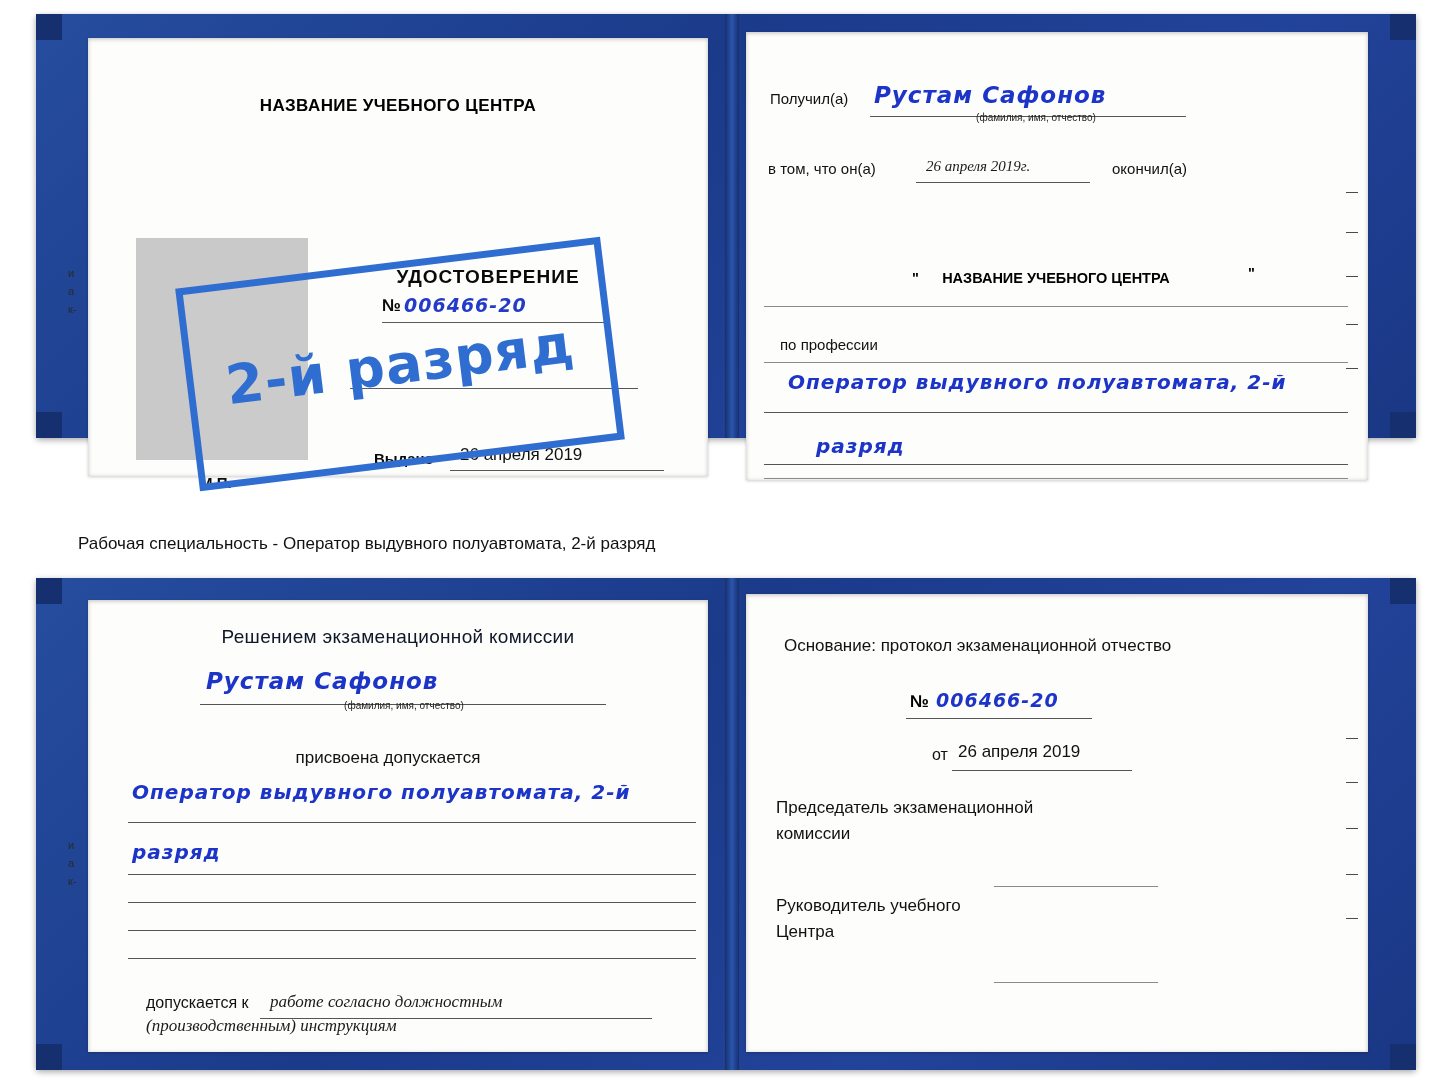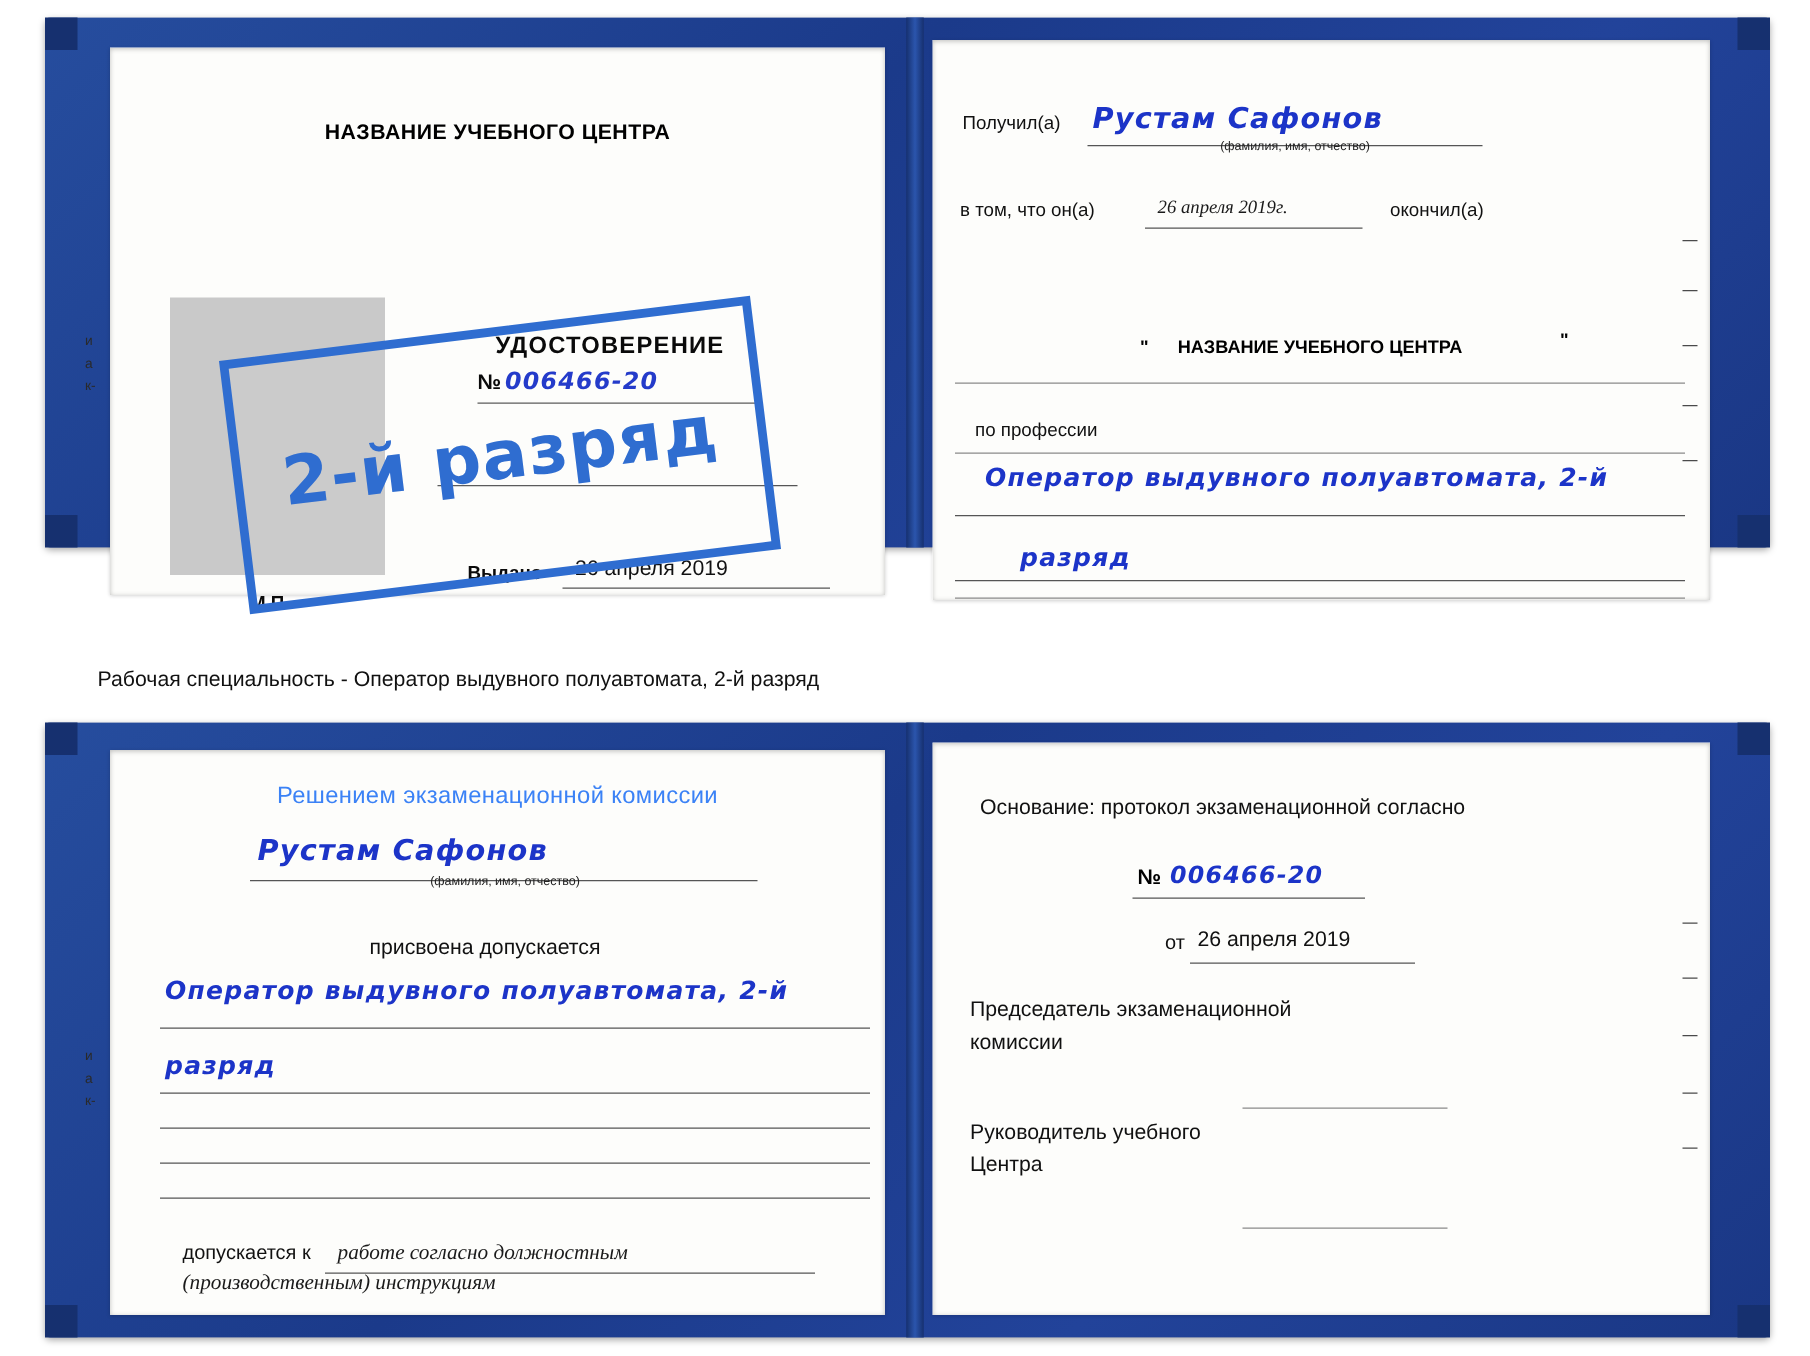--- a/index.html
+++ b/index.html
@@ -192,21 +192,21 @@
   <div class="stamp" style="left:186px; top:262px; width:414px; height:190px;">
     <span>2-й разряд</span>
   </div>
 
   <div class="caption" style="left:78px; top:534px;">Рабочая специальность - Оператор выдувного полуавтомата, 2-й разряд</div>
 
   <div class="book" style="left:36px; top:578px; width:1380px; height:492px; border-radius:4px;">
     <div class="spine" style="left:689px;"></div>
 
     <div class="page-left" style="left:52px; top:22px; width:620px; height:452px;">
-      <div class="t center" style="left:0; top:26px; width:620px; font-size:19px; color:#3b82f6; letter-spacing:0.3px;">Решением экзаменационной комиссии</div>
+      <div class="t center" style="left:0; top:26px; width:620px; font-size:19px; color:#0f172a; letter-spacing:0.3px;">Решением экзаменационной комиссии</div>
 
       <div class="t hand" style="left:118px; top:68px; font-size:23px;">Рустам Сафонов</div>
       <div class="rule" style="left:112px; top:104px; width:406px;"></div>
       <div class="t tiny center" style="left:196px; top:100px; width:240px; font-size:10px;">(фамилия, имя, отчество)</div>
 
       <div class="t center" style="left:0; top:148px; width:600px; font-size:17px; color:#111;">присвоена допускается</div>
 
       <div class="t hand" style="left:44px; top:180px; font-size:20px;">Оператор выдувного полуавтомата, 2-й</div>
       <div class="rule" style="left:40px; top:222px; width:568px;"></div>
 
@@ -217,21 +217,21 @@
       <div class="rule" style="left:40px; top:330px; width:568px;"></div>
       <div class="rule" style="left:40px; top:358px; width:568px;"></div>
 
       <div class="t" style="left:58px; top:394px; font-size:16px; color:#111;">допускается к</div>
       <div class="t print-ital" style="left:182px; top:392px; font-size:17px;">работе согласно должностным</div>
       <div class="rule" style="left:172px; top:418px; width:392px;"></div>
       <div class="t print-ital" style="left:58px; top:416px; font-size:17px;">(производственным) инструкциям</div>
     </div>
 
     <div class="page-right" style="left:710px; top:16px; width:622px; height:458px;">
-      <div class="t" style="left:38px; top:42px; font-size:17px; color:#111;">Основание: протокол экзаменационной согласно</div>
+      <div class="t" style="left:38px; top:42px; font-size:17px; color:#111;">Основание: протокол экзаменационной отчество</div>
 
       <div class="t bold" style="left:164px; top:98px; font-size:17px;">№</div>
       <div class="t hand" style="left:190px; top:95px; font-size:19px;">006466-20</div>
       <div class="rule" style="left:160px; top:124px; width:186px;"></div>
 
       <div class="t" style="left:186px; top:152px; font-size:16px; color:#111;">от</div>
       <div class="t" style="left:212px; top:148px; font-size:17px; color:#111;">26 апреля 2019</div>
       <div class="rule" style="left:206px; top:176px; width:180px;"></div>
 
       <div class="t" style="left:30px; top:204px; font-size:17px; color:#111;">Председатель экзаменационной</div>

